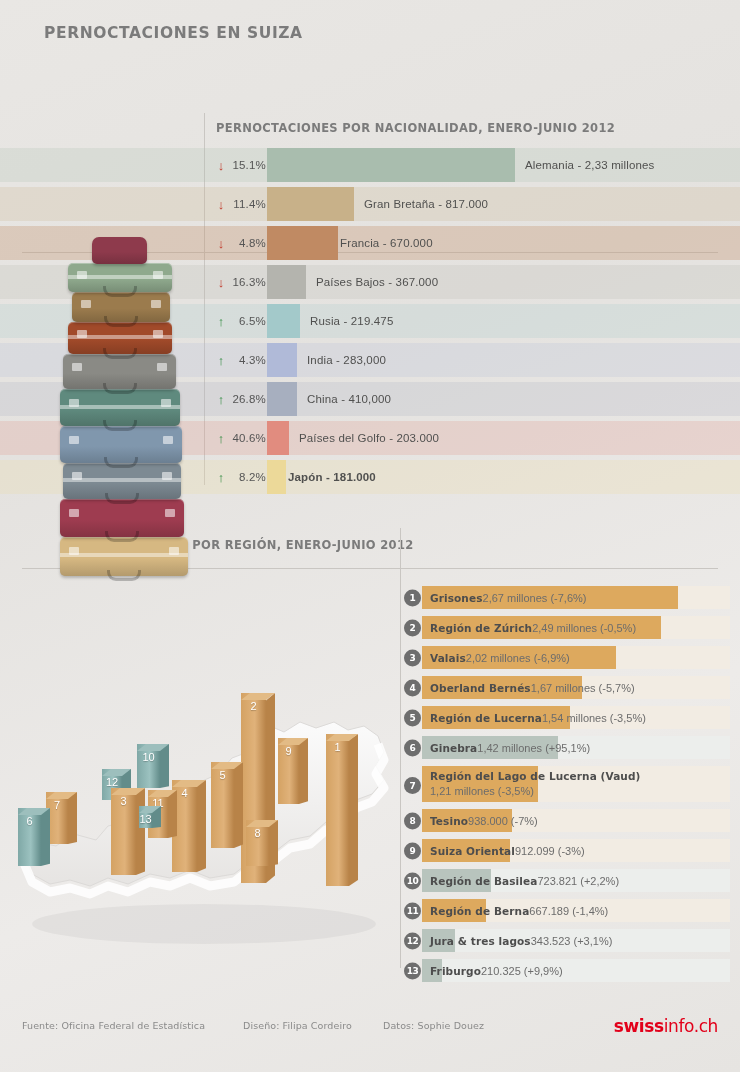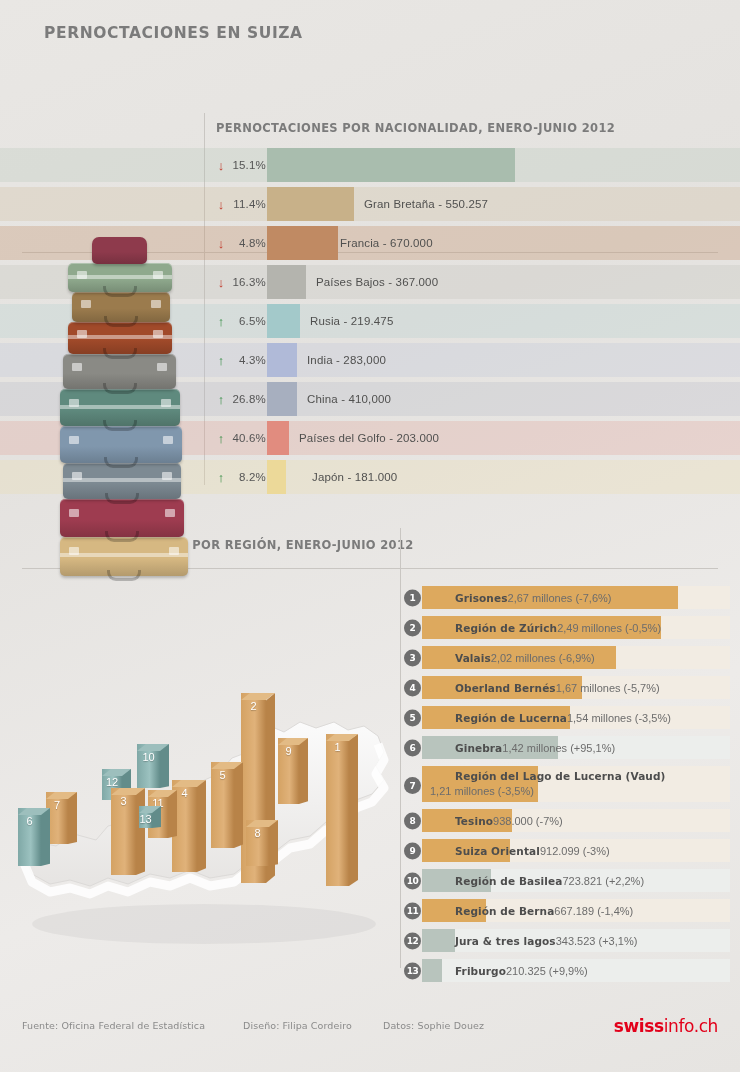--- a/index.html
+++ b/index.html
@@ -102,21 +102,21 @@
   }
   .reg-row.tall .reg-badge{ top:11px; transform:none; }
   .reg-text{
     position:absolute; left:26px; top:0; height:100%;
     display:flex; align-items:center; z-index:2;
     font-size:11px; color:#585858; white-space:nowrap;
   }
   .reg-row.tall .reg-text{ display:block; padding-top:3px; line-height:15px; }
   .reg-name{
     font-family:"DejaVu Sans", sans-serif; font-weight:bold;
-    font-size:10.5px; color:#4d4d4d; letter-spacing:.1px;margin-left:25px;
+    font-size:10.5px; color:#4d4d4d; letter-spacing:.1px;
   }
   .reg-val{ color:#6c6c6c; }
 
   
   #map-wrap{ position:absolute; left:8px; top:160px; width:392px; height:270px; }
   #map-svg{ position:absolute; left:0; top:0; }
   .mapbar{ position:absolute; }
   .mb-front{ position:absolute; left:0; bottom:0; width:100%; }
   .mb-side{ position:absolute; top:0; bottom:0; width:9px; right:-9px;
             transform-origin:left bottom; }
@@ -206,27 +206,28 @@
         <div class="latch" style="right: 9px;"></div>
       </div>
     </div>
 
   <div id="nat-rows">
       <div class="nat-row">
         <div class="nat-band" style="background: rgb(169, 189, 174); opacity: 0.22;"></div>
         <div class="arrow down">↓</div>
         <div class="nat-pct">15.1%</div>
         <div class="nat-bar" style="width: 248px; background: rgb(169, 189, 174);"></div>
+        <div class="nat-label" style="left: 525px;">Alemania - 2,33 millones</div>
       </div>
       <div class="nat-row">
         <div class="nat-band" style="background: rgb(200, 177, 137); opacity: 0.22;"></div>
         <div class="arrow down">↓</div>
         <div class="nat-pct">11.4%</div>
         <div class="nat-bar" style="width: 87px; background: rgb(200, 177, 137);"></div>
-        <div class="nat-label" style="left: 364px;">Gran Bretaña - 550.257</div>
+        <div class="nat-label" style="left: 364px;">Gran Bretaña - 817.000</div>
       </div>
       <div class="nat-row">
         <div class="nat-band" style="background: rgb(192, 138, 99); opacity: 0.3;"></div>
         <div class="arrow down">↓</div>
         <div class="nat-pct">4.8%</div>
         <div class="nat-bar" style="width: 71px; background: rgb(192, 138, 99);"></div>
         <div class="nat-label" style="left: 340px;">Francia - 670.000</div>
       </div>
       <div class="nat-row">
         <div class="nat-band" style="background: rgb(180, 180, 174); opacity: 0.22;"></div>
@@ -261,21 +262,21 @@
         <div class="arrow up">↑</div>
         <div class="nat-pct">40.6%</div>
         <div class="nat-bar" style="width: 22px; background: rgb(225, 140, 127);"></div>
         <div class="nat-label" style="left: 299px;">Países del Golfo - 203.000</div>
       </div>
       <div class="nat-row">
         <div class="nat-band" style="background: rgb(236, 217, 153); opacity: 0.22;"></div>
         <div class="arrow up">↑</div>
         <div class="nat-pct">8.2%</div>
         <div class="nat-bar" style="width: 19px; background: rgb(236, 217, 153);"></div>
-        <div class="nat-label" style="left: 312px;">Japón - 181.000</div>
+        <div class="nat-label" style="left: 288px; font-weight: bold;">Japón - 181.000</div>
       </div>
     </div>
 </div>
 
 <div id="reg-section">
   <div id="reg-head" class="sec-title">PERNOCTACIONES POR REGIÓN, ENERO-JUNIO 2012</div>
   <div class="rule" id="reg-rule"></div>
   <div class="vline" id="reg-vline"></div>
 
   <div id="map-wrap">

